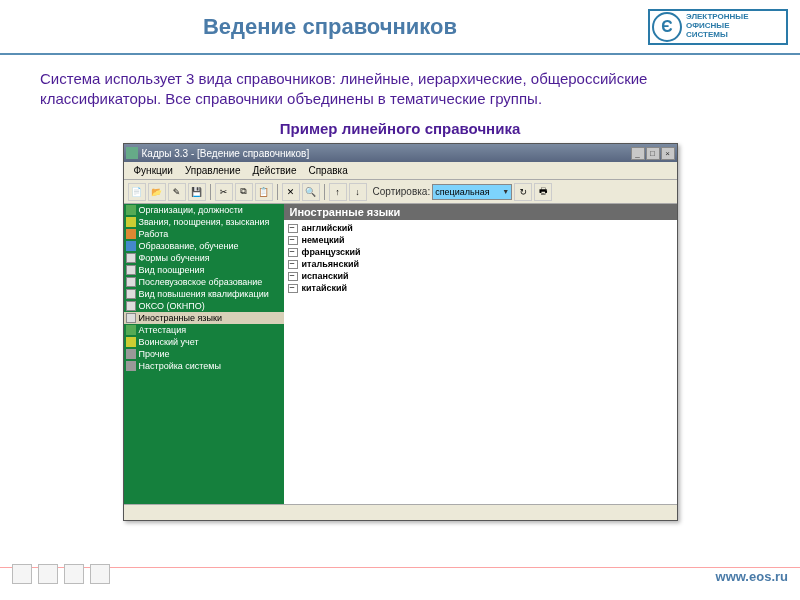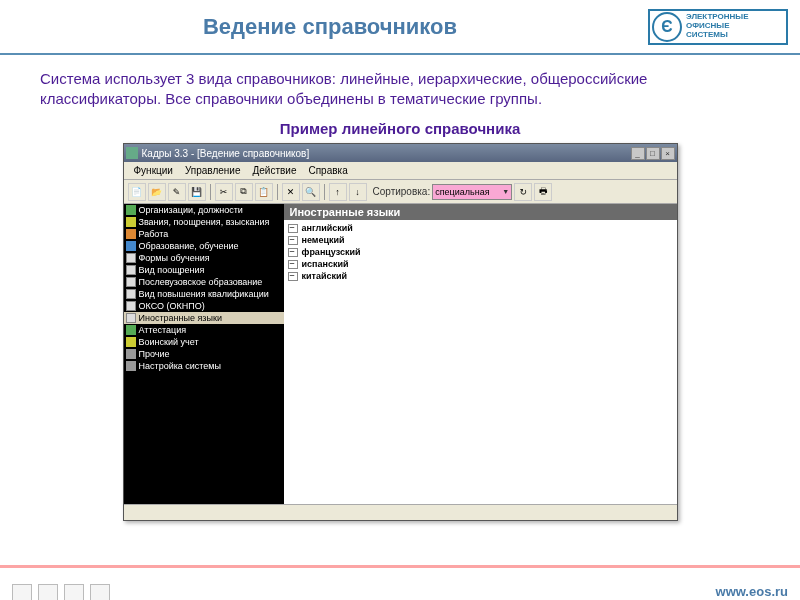--- a/index.html
+++ b/index.html
@@ -22,45 +22,45 @@
   .win-btns { display: flex; gap: 1px; }
   .win-btn { width: 14px; height: 13px; background: #c8c8c8; border: 1px solid #888; font-size: 8px; display: flex; align-items: center; justify-content: center; color: #333; cursor: pointer; }
   
   .menubar { background: #ece9d8; height: 18px; display: flex; align-items: center; padding: 0 4px; font-size: 10px; color: #000; border-bottom: 1px solid #aaa; }
   .menu-item { padding: 0 6px; cursor: pointer; }
   
   .toolbar { background: #ece9d8; height: 24px; display: flex; align-items: center; padding: 0 4px; gap: 2px; border-bottom: 1px solid #aaa; }
   .tb-btn { width: 18px; height: 18px; background: #ece9d8; border: 1px solid #ccc; cursor: pointer; display: flex; align-items: center; justify-content: center; font-size: 9px; }
   .tb-sep { width: 1px; height: 16px; background: #999; margin: 0 2px; }
   .tb-label { font-size: 10px; color: #333; margin-left: 4px; }
-  .tb-dropdown { height: 16px; font-size: 9px; background: #f9a8d4; border: 1px solid #888; padding: 0 2px; min-width: 80px; display: flex; align-items: center; justify-content: space-between; cursor: pointer; }
+  .tb-dropdown { height: 16px; font-size: 9px; background: #7dd3fc; border: 1px solid #888; padding: 0 2px; min-width: 80px; display: flex; align-items: center; justify-content: space-between; cursor: pointer; }
   .tb-dd-arrow { font-size: 7px; color: #333; }
   
   .workspace { display: flex; height: 300px; background: #fff; }
-  .sidebar { width: 160px; background: #000000; color: #fff; font-size: 9px; overflow: hidden; }
+  .sidebar { width: 160px; background: #15803d; color: #fff; font-size: 9px; overflow: hidden; }
   .tree-item { display: flex; align-items: center; padding: 1px 2px; cursor: pointer; white-space: nowrap; }
   .tree-item.child { padding-left: 2px; }
   .tree-item.selected { background: #d8d0b8; color: #000; }
   .tree-icon { width: 10px; height: 10px; margin-right: 3px; flex-shrink: 0; display: inline-block; }
   .ti-green { background: #5a5; }
   .ti-yellow { background: #cc3; }
   .ti-orange { background: #d83; }
   .ti-blue { background: #48c; }
   .ti-gray { background: #999; }
   .ti-doc { background: #ddd; border: 1px solid #888; }
   
   .main-panel { flex: 1; display: flex; flex-direction: column; }
   .panel-header { background: #6b6b6b; color: #fff; font-size: 11px; font-weight: bold; padding: 2px 6px; }
   .list-area { flex: 1; background: #fff; padding: 2px; font-size: 9px; }
   .list-item { display: flex; align-items: center; padding: 1px 2px; cursor: pointer; font-weight: bold; }
   .list-icon { width: 10px; height: 9px; border: 1px solid #888; background: #fff; margin-right: 4px; position: relative; }
   .list-icon::after { content: "–"; position: absolute; top: -3px; left: 1px; font-size: 9px; color: #555; }
   .statusbar { background: #ece9d8; height: 16px; border-top: 1px solid #aaa; }
   
-  .footer { position: absolute; bottom: 0; left: 0; right: 0; height: 26px; border-top: 3px solid #fca5a5; display: flex; align-items: flex-start; justify-content: space-between; padding: 16px 12px; }
+  .footer { position: absolute; bottom: 0; left: 0; right: 0; height: 26px; border-top: 1px solid #fca5a5; display: flex; align-items: flex-end; justify-content: space-between; padding: 16px 12px; }
   .footer-icons { display: flex; gap: 6px; }
   .footer-icon { width: 20px; height: 20px; border: 1px solid #bbb; background: #f5f5f5; }
   .footer-url { color: #4a7ba8; font-size: 13px; font-weight: bold; }
 </style>
 </head>
 <body>
 
 <div class="top-bar">
   <div class="slide-title">Ведение справочников</div>
   <div class="logo">
@@ -185,20 +185,24 @@
             <div class="list-item">
               <span class="list-icon"></span>
               <span>немецкий</span>
             </div>
             <div class="list-item">
               <span class="list-icon"></span>
               <span>французский</span>
             </div>
             <div class="list-item">
               <span class="list-icon"></span>
+              <span>итальянский</span>
+            </div>
+            <div class="list-item">
+              <span class="list-icon"></span>
               <span>испанский</span>
             </div>
             <div class="list-item">
               <span class="list-icon"></span>
               <span>китайский</span>
             </div>
           </div>
       </div>
     </div>
     <div class="statusbar"></div>

